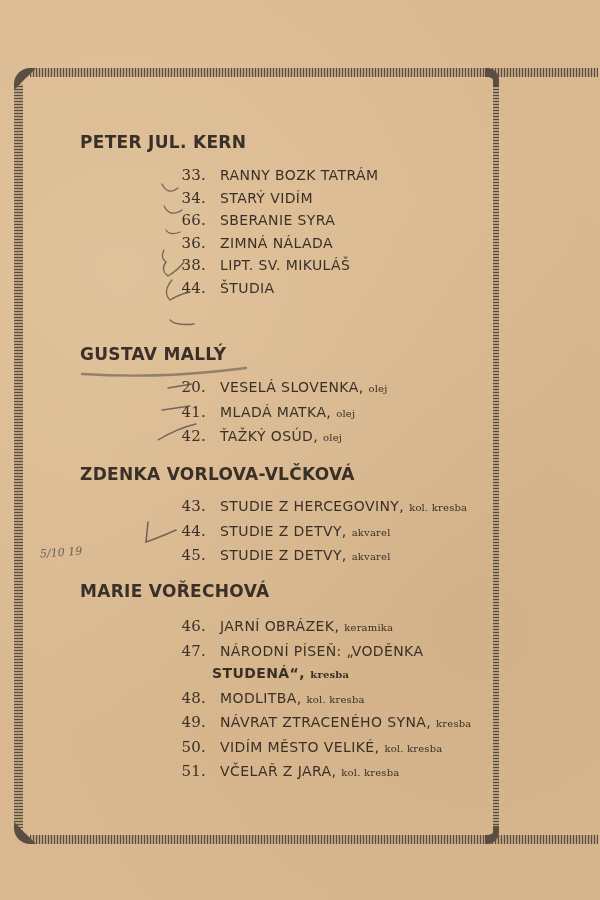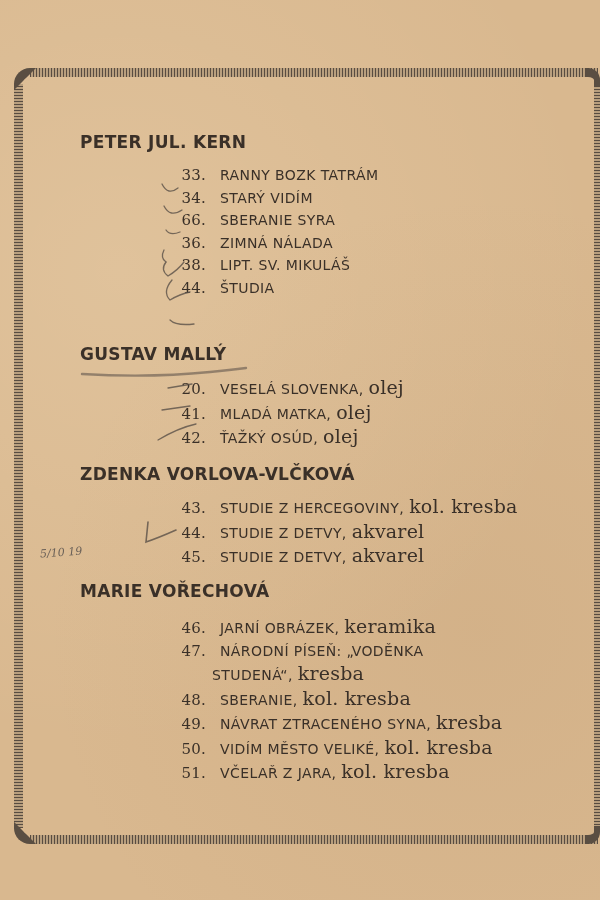--- a/index.html
+++ b/index.html
@@ -6,21 +6,21 @@
     body {
       width: 600px; height: 900px; overflow: hidden;
       background: #d9b88f;
       background-image:
         radial-gradient(circle at 20% 30%, rgba(255,240,210,0.18), transparent 60%),
         radial-gradient(circle at 80% 70%, rgba(160,120,80,0.10), transparent 55%);
       position: relative;
       font-family: "DejaVu Serif", "Liberation Serif", serif;
       color: #3a3028;
     }
-    .page { position: absolute; left: 0; top: 0; width: 600px; height: 900px; }
+    .page { position: absolute; left: 0; top: 0; width: 499px; height: 900px; }
 
     
     .frame {
       position: absolute;
       left: 14px; top: 68px;
       width: 600px; height: 776px;
       box-sizing: border-box;
       border-radius: 16px;
       pointer-events: none;
     }
@@ -77,22 +77,22 @@
     }
     .works { list-style: none; margin: 0; padding: 0; position: absolute; left: 92px; }
     .work {
       font-size: 15px; line-height: 22.5px;
       color: #3a3028; white-space: nowrap;
       font-family: "DejaVu Serif", "Liberation Serif", serif;
       letter-spacing: 0.2px;
     }
     .work .num { display: inline-block; width: 34px; text-align: right; margin-right: 14px; }
     .work .title { font-family: "DejaVu Sans", "Liberation Sans", sans-serif; font-size: 14px; letter-spacing: 0.4px; }
-    .work .medium { font-size: 19px; }
-    .work .cont { display: block; padding-left: 40px; }
+    .work .medium { font-size: 10px; }
+    .work .cont { display: block; padding-left: 40px; font-weight: bold; }
 
     
     .pencil { position: absolute; pointer-events: none; }
     .note {
       position: absolute; left: 40px; top: 546px;
       font-family: "DejaVu Serif", serif; font-style: italic;
       font-size: 11px; color: #6b6158; transform: rotate(-4deg);
     }
   </style>
 </head>
@@ -142,21 +142,21 @@
   </ul>
 
   <div class="section" style="top:581px;">
     <h2 class="artist">MARIE VOŘECHOVÁ</h2>
   </div>
   <ul class="works" style="top:615px; left:172px;">
     <li class="work"><span class="num">46.</span><span class="title">JARNÍ OBRÁZEK,</span> <span class="medium">keramika</span></li>
     <li class="work"><span class="num">47.</span><span class="title">NÁRODNÍ PÍSEŇ:  „VODĚNKA</span>
       <span class="cont"><span class="title">STUDENÁ“,</span> <span class="medium">kresba</span></span>
     </li>
-    <li class="work"><span class="num">48.</span><span class="title">SBERANIE,</span> <span class="medium">kol. kresba</span></li>
+    <li class="work"><span class="num">48.</span><span class="title">MODLITBA,</span> <span class="medium">kol. kresba</span></li>
     <li class="work"><span class="num">49.</span><span class="title">NÁVRAT ZTRACENÉHO SYNA,</span> <span class="medium">kresba</span></li>
     <li class="work"><span class="num">50.</span><span class="title">VIDÍM MĚSTO VELIKÉ,</span> <span class="medium">kol. kresba</span></li>
     <li class="work"><span class="num">51.</span><span class="title">VČELAŘ Z JARA,</span> <span class="medium">kol. kresba</span></li>
   </ul>
 
   <svg class="pencil" width="600" height="900" style="left:0;top:0;">
     <g fill="none" stroke="#5a5048" stroke-width="1.3" stroke-linecap="round" opacity="0.8">
 
       <path d="M162 184 Q168 196 178 188"></path>
       <path d="M164 206 Q170 218 182 210"></path>

